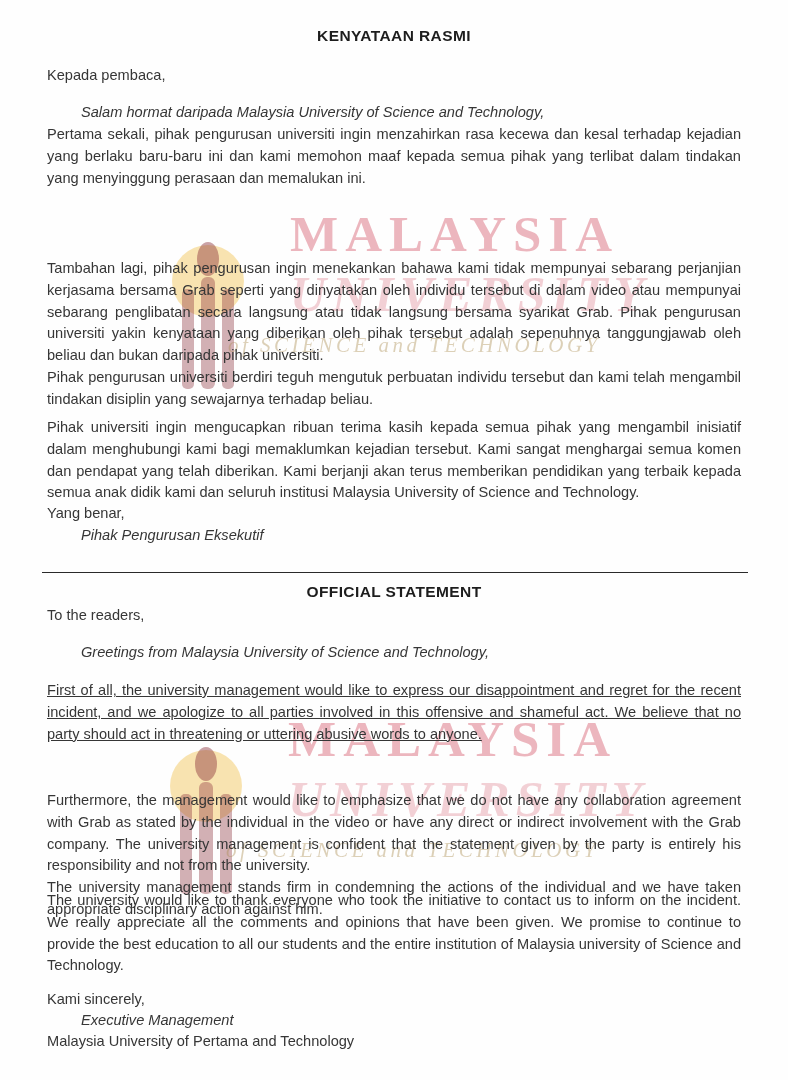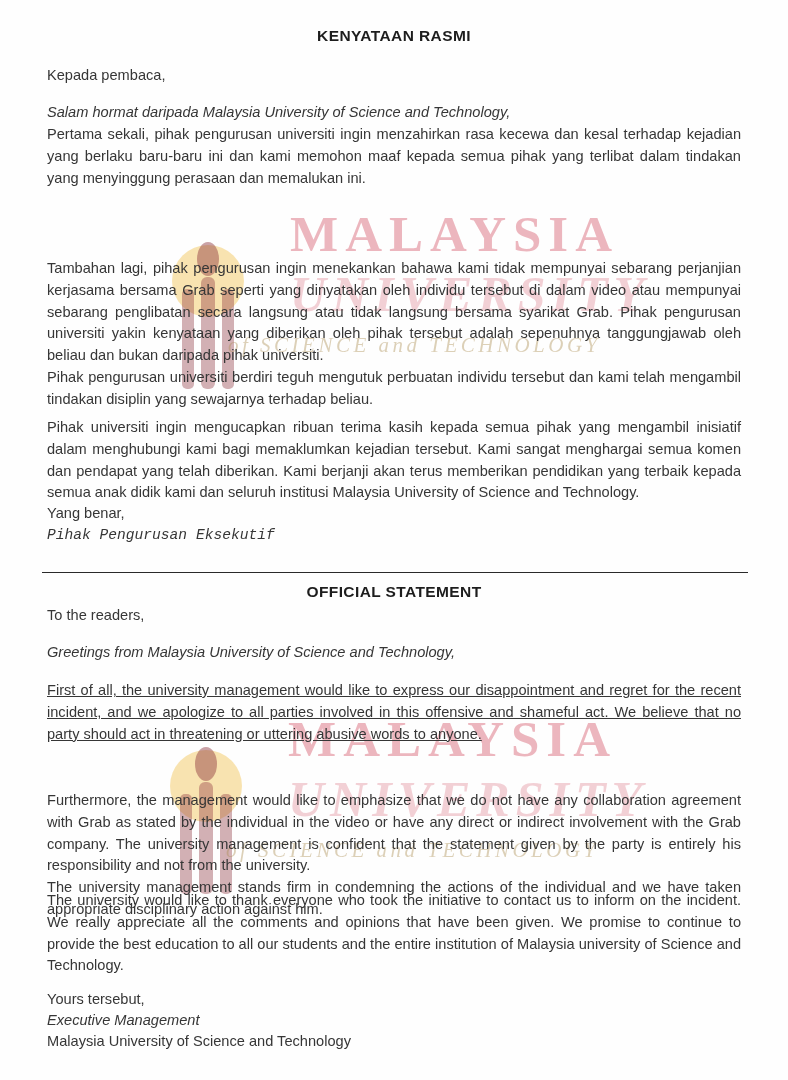--- a/index.html
+++ b/index.html
@@ -13,21 +13,21 @@
   .abs{position:absolute;}
   .body-text{
     font-size:14.6px;line-height:21.8px;color:#363636;
     text-align:justify;
   }
   .left-col{left:47px;width:694px;}
   .center-title{
     left:0;width:788px;text-align:center;
     font-size:15.5px;font-weight:bold;color:#1d1d1d;letter-spacing:.4px;
   }
-  .italic{font-style:italic;}
+  .italic{font-style:italic;margin-left:34px;}
   p.sub{margin:0;}
   .divider{
     left:42px;width:706px;height:0;
     border-top:1.6px solid #2a2a2a;
   }
   
   .wm{
     pointer-events:none;
     z-index:0;
     width:600px;
@@ -102,21 +102,21 @@
   <div class="abs fg body-text left-col" style="top:258px;">
     <p class="sub">Tambahan lagi, pihak pengurusan ingin menekankan bahawa kami tidak mempunyai sebarang perjanjian kerjasama bersama Grab seperti yang dinyatakan oleh individu tersebut di dalam video atau mempunyai sebarang penglibatan secara langsung atau tidak langsung bersama syarikat Grab. Pihak pengurusan universiti yakin kenyataan yang diberikan oleh pihak tersebut adalah sepenuhnya tanggungjawab oleh beliau dan bukan daripada pihak universiti.</p>
     <p class="sub">Pihak pengurusan universiti berdiri teguh mengutuk perbuatan individu tersebut dan kami telah mengambil tindakan disiplin yang sewajarnya terhadap beliau.</p>
   </div>
 
   <div class="abs fg body-text left-col" style="top:417px;">
     <p class="sub">Pihak universiti ingin mengucapkan ribuan terima kasih kepada semua pihak yang mengambil inisiatif dalam menghubungi kami bagi memaklumkan kejadian tersebut. Kami sangat menghargai semua komen dan pendapat yang telah diberikan. Kami berjanji akan terus memberikan pendidikan yang terbaik kepada semua anak didik kami dan seluruh institusi Malaysia University of Science and Technology.</p>
   </div>
 
   <div class="abs fg body-text left-col" style="top:503px;">Yang benar,</div>
-  <div class="abs fg body-text left-col italic" style="top:525px;font-family:Liberation Mono, monospace;">Pihak Pengurusan Eksekutif</div>
+  <div class="abs fg body-text left-col italic" style="top:525px;">Pihak Pengurusan Eksekutif</div>
 
   <div class="abs fg divider" style="top:572px;"></div>
 
   <div class="abs fg center-title" style="top:583px;">OFFICIAL STATEMENT</div>
 
   <div class="abs fg body-text left-col" style="top:605px;">To the readers,</div>
 
   <div class="abs fg body-text left-col italic" style="top:642px;">Greetings from Malaysia University of Science and Technology,</div>
 
   <div class="abs fg body-text left-col" style="top:680px;text-decoration:underline;">
@@ -125,17 +125,17 @@
 
   <div class="abs fg body-text left-col" style="top:790px;">
     <p class="sub">Furthermore, the management would like to emphasize that we do not have any collaboration agreement with Grab as stated by the individual in the video or have any direct or indirect involvement with the Grab company. The university management is confident that the statement given by the party is entirely his responsibility and not from the university.</p>
     <p class="sub">The university management stands firm in condemning the actions of the individual and we have taken appropriate disciplinary action against him.</p>
   </div>
 
   <div class="abs fg body-text left-col" style="top:890px;">
     <p class="sub">The university would like to thank everyone who took the initiative to contact us to inform on the incident. We really appreciate all the comments and opinions that have been given. We promise to continue to provide the best education to all our students and the entire institution of Malaysia university of Science and Technology.</p>
   </div>
 
-  <div class="abs fg body-text left-col" style="top:989px;">Yours tersebut,</div>
+  <div class="abs fg body-text left-col" style="top:989px;">Kami sincerely,</div>
   <div class="abs fg body-text left-col italic" style="top:1010px;">Executive Management</div>
-  <div class="abs fg body-text left-col" style="top:1031px;">Malaysia University of Science and Technology</div>
+  <div class="abs fg body-text left-col" style="top:1031px;">Malaysia University of Pertama and Technology</div>
 
 </div>
 
 </body></html>

